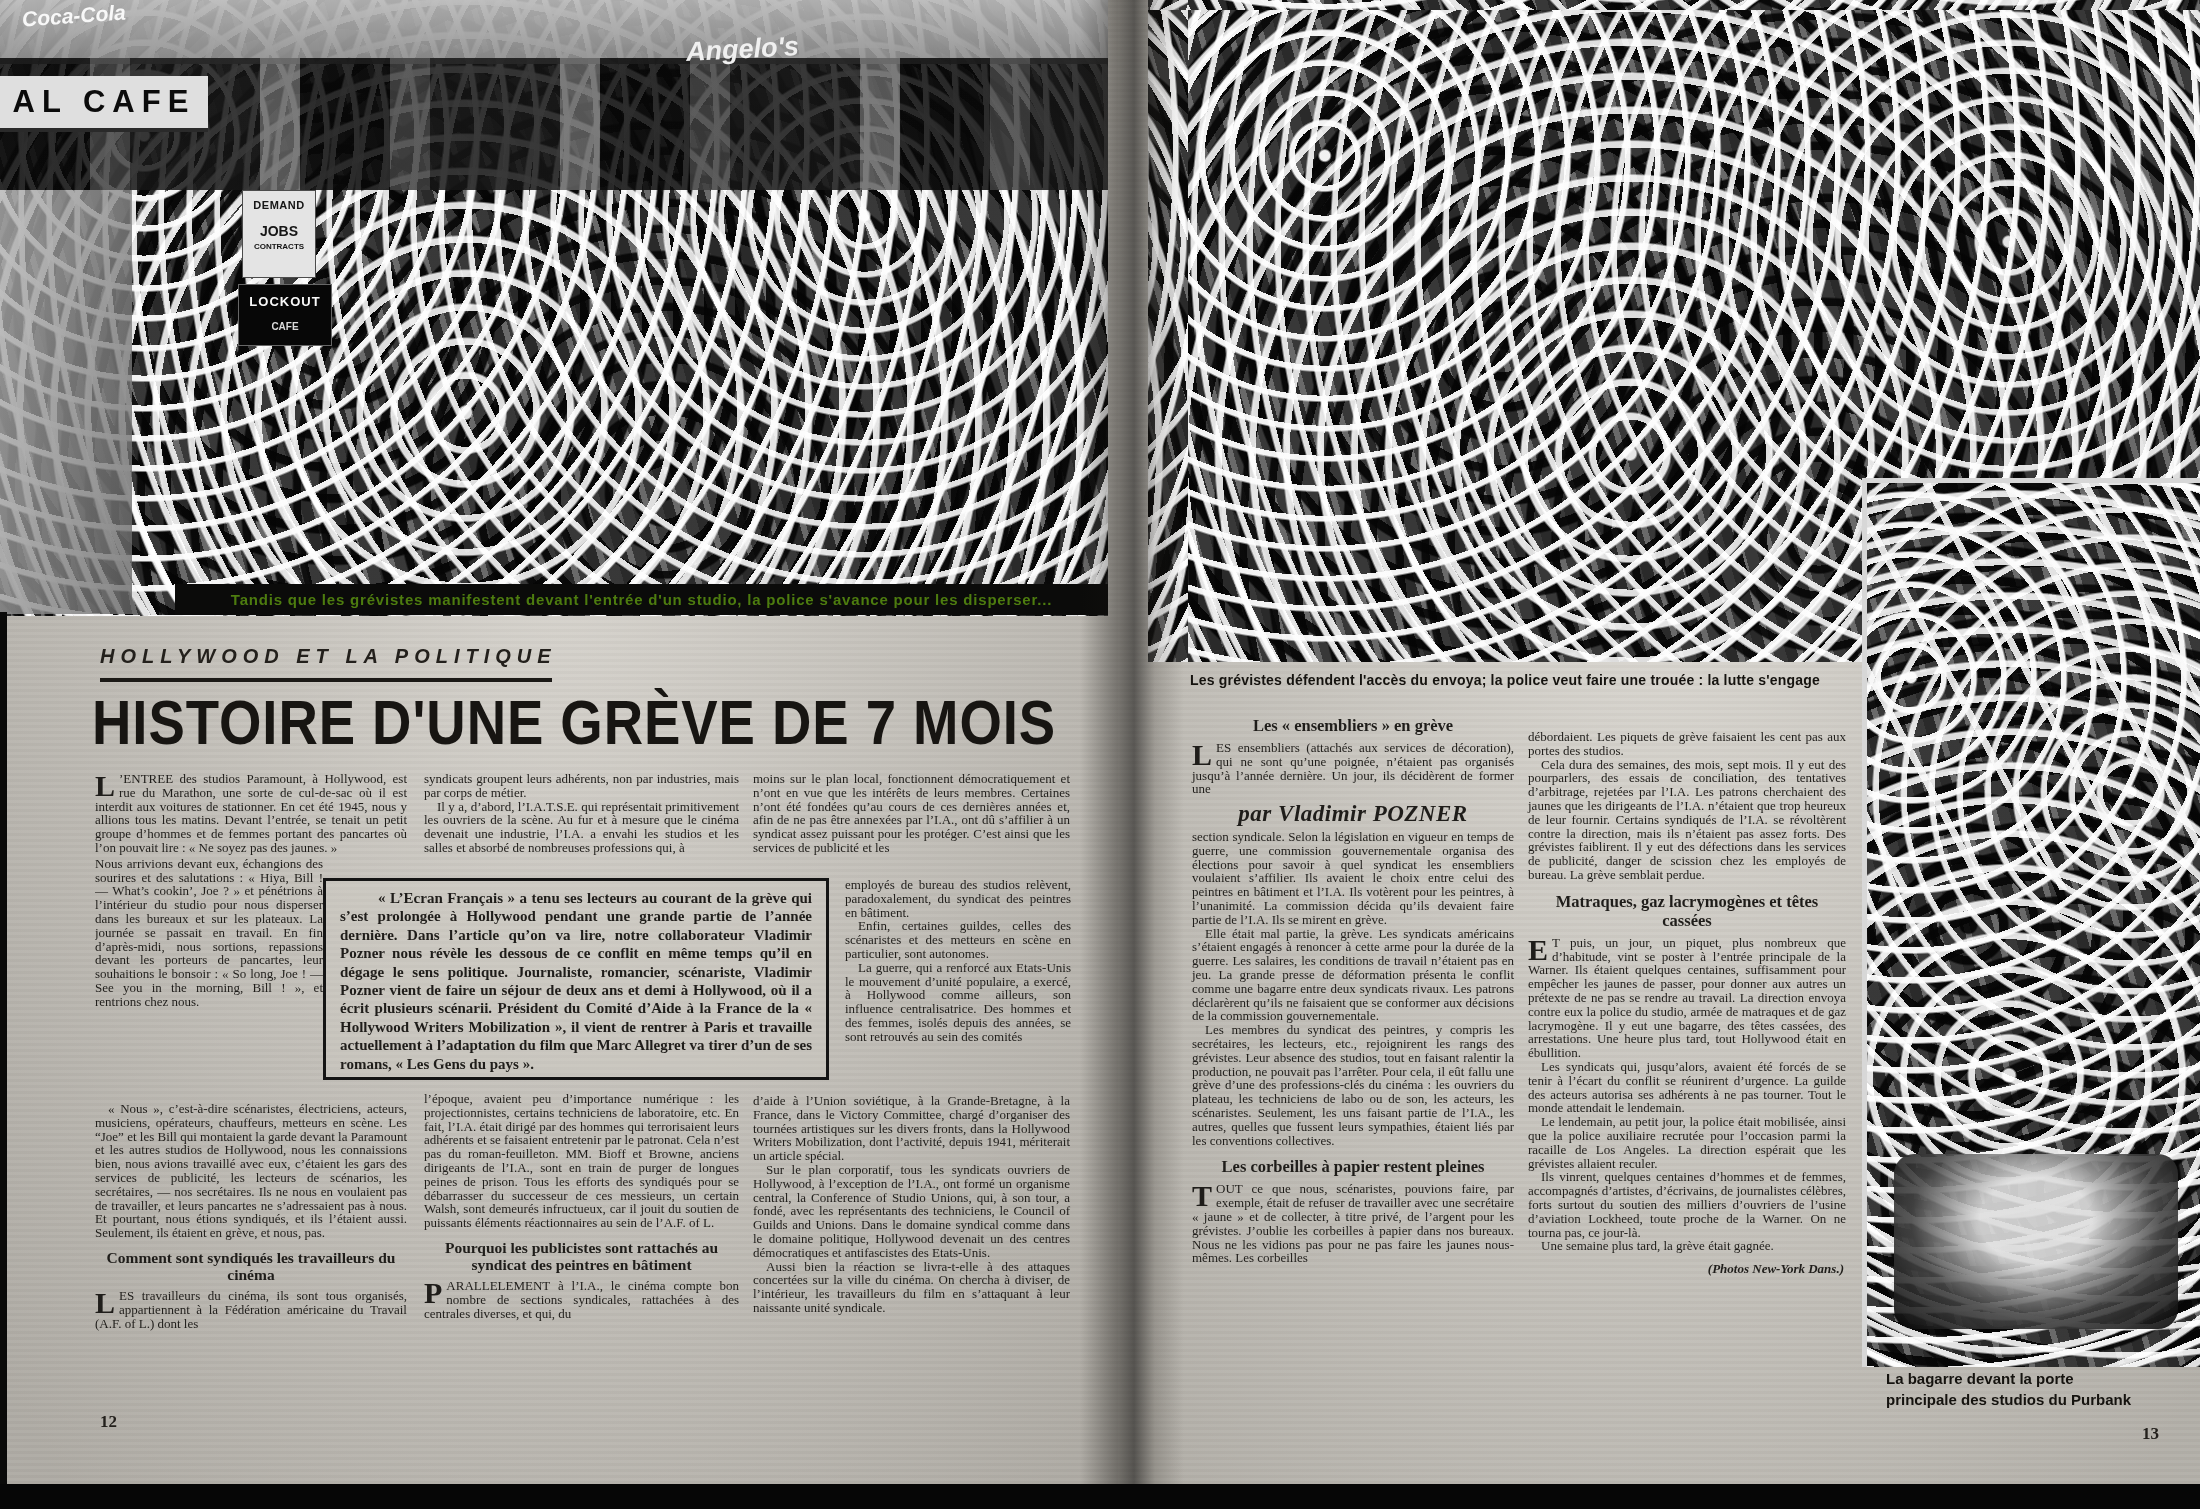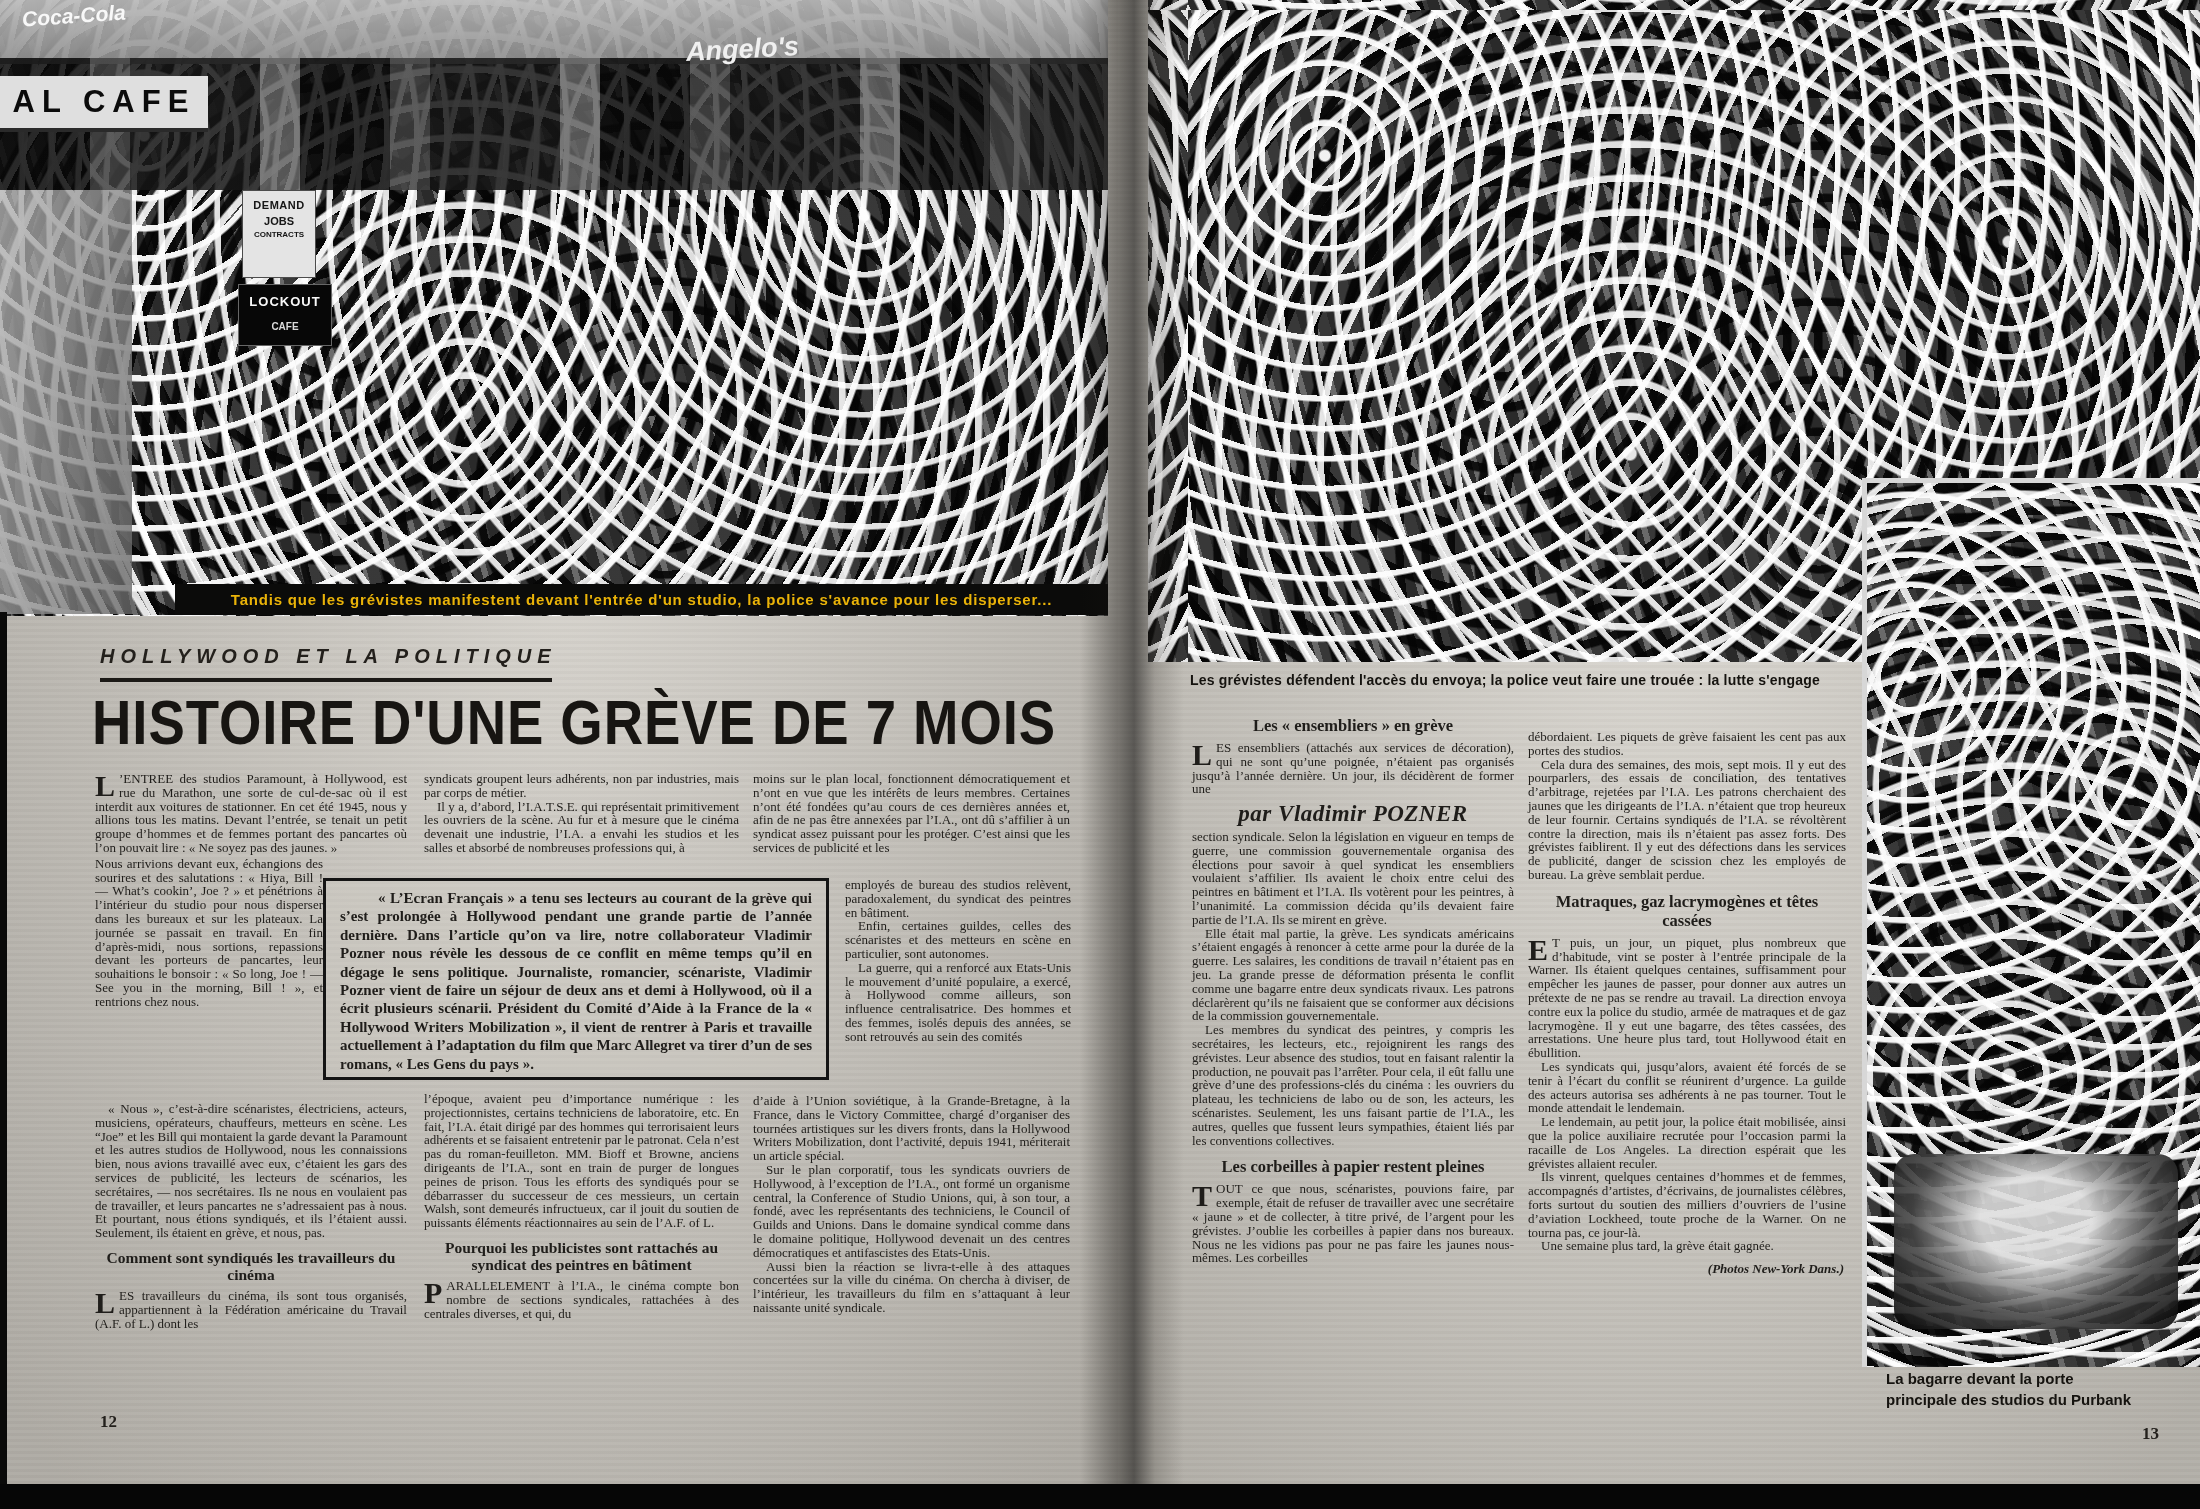--- a/index.html
+++ b/index.html
@@ -38,31 +38,31 @@
 
   
   .sign{position:absolute;font-family:"Liberation Sans",sans-serif;}
   #sign-coca{left:22px;top:4px;font-style:italic;font-weight:bold;font-size:21px;color:#efebe0;transform:rotate(-4deg);}
   #sign-alcafe{left:0;top:76px;width:208px;height:52px;background:#d9d5ca;color:#191814;
     font-weight:bold;font-size:31px;letter-spacing:7px;text-align:center;line-height:52px;border-bottom:4px solid #36332d;}
   #sign-angelos{left:686px;top:34px;font-style:italic;font-weight:bold;font-size:27px;color:#e9e4d9;transform:rotate(-3deg);}
   #sign-demand{left:242px;top:190px;width:74px;height:88px;background:#ded9cd;border:1px solid #55514a;
     color:#24221e;font-weight:bold;text-align:center;padding-top:8px;box-sizing:border-box;}
   #sign-demand .l1{font-size:11px;letter-spacing:.5px;}
-  #sign-demand .l2{font-size:11px;margin-top:4px;}
+  #sign-demand .l2{font-size:14px;margin-top:12px;}
   #sign-demand .l3{font-size:8px;margin-top:3px;}
   #sign-lockout{left:238px;top:284px;width:94px;height:62px;background:#15140f;border:1px solid #6d6960;
     color:#efebe0;text-align:center;padding-top:9px;box-sizing:border-box;}
   #sign-lockout .l1{font-size:13px;font-weight:bold;letter-spacing:1px;}
   #sign-lockout .l2{font-size:10px;font-weight:bold;margin-top:12px;color:#d6d1c5;}
 
   
   #caption-bar{position:absolute;left:175px;top:584px;width:933px;height:31px;background:#0b0b0a;z-index:2;
     font-family:"Liberation Sans",sans-serif;font-weight:bold;font-size:15px;letter-spacing:.8px;
-    color:#eab308;text-align:center;line-height:31px;}
+    color:#4d7c0f;text-align:center;line-height:31px;}
   #kicker{position:absolute;left:100px;top:645px;font-family:"Liberation Sans",sans-serif;
     font-weight:bold;font-style:italic;font-size:20px;letter-spacing:6px;color:#23201c;}
   #kicker-rule{position:absolute;left:100px;top:678px;width:452px;height:4px;background:#1b1916;}
   #headline{position:absolute;left:92px;top:686px;font-family:"Liberation Sans",sans-serif;
     font-weight:bold;font-size:58px;letter-spacing:1px;color:#171512;transform:scaleX(.94) scaleY(1.08);
     transform-origin:left top;white-space:nowrap;}
 
   
   .col{position:absolute;font-size:13px;line-height:13.8px;text-align:justify;}
   .col p{margin:0;}

